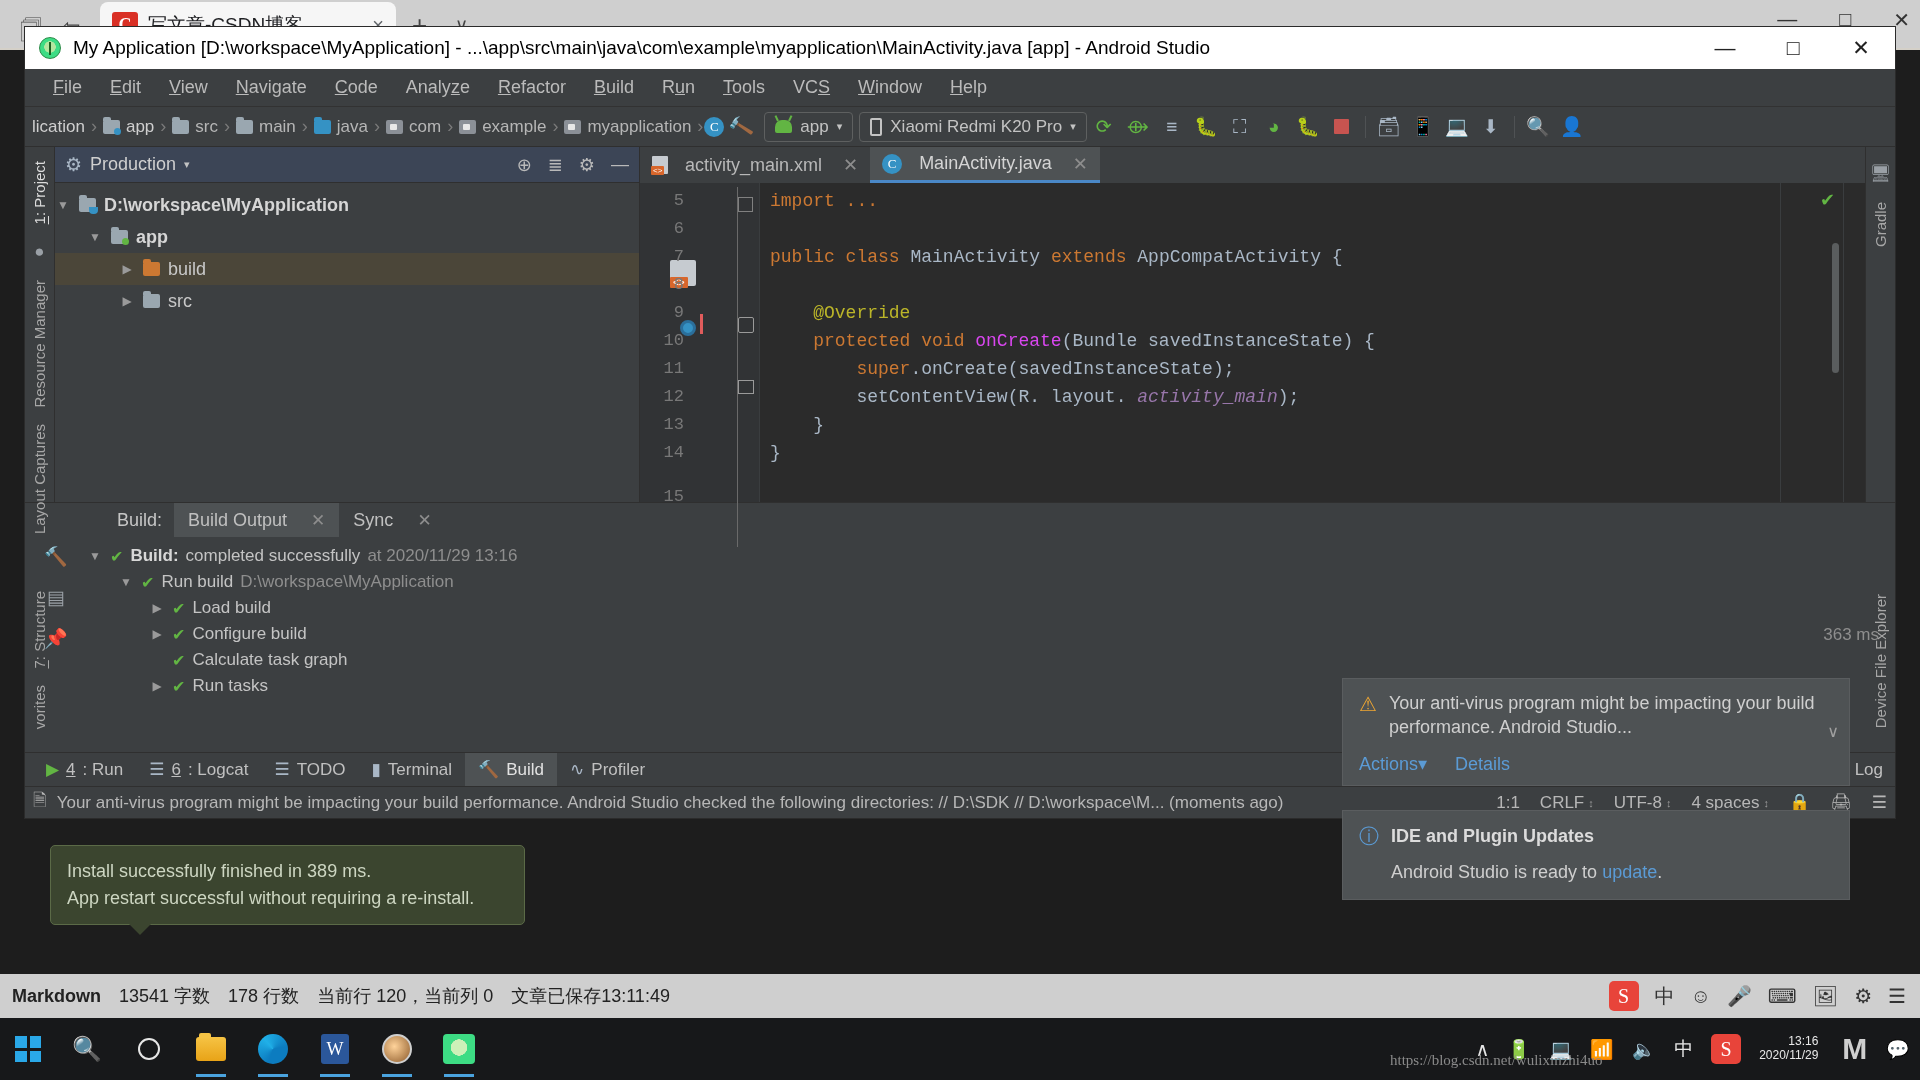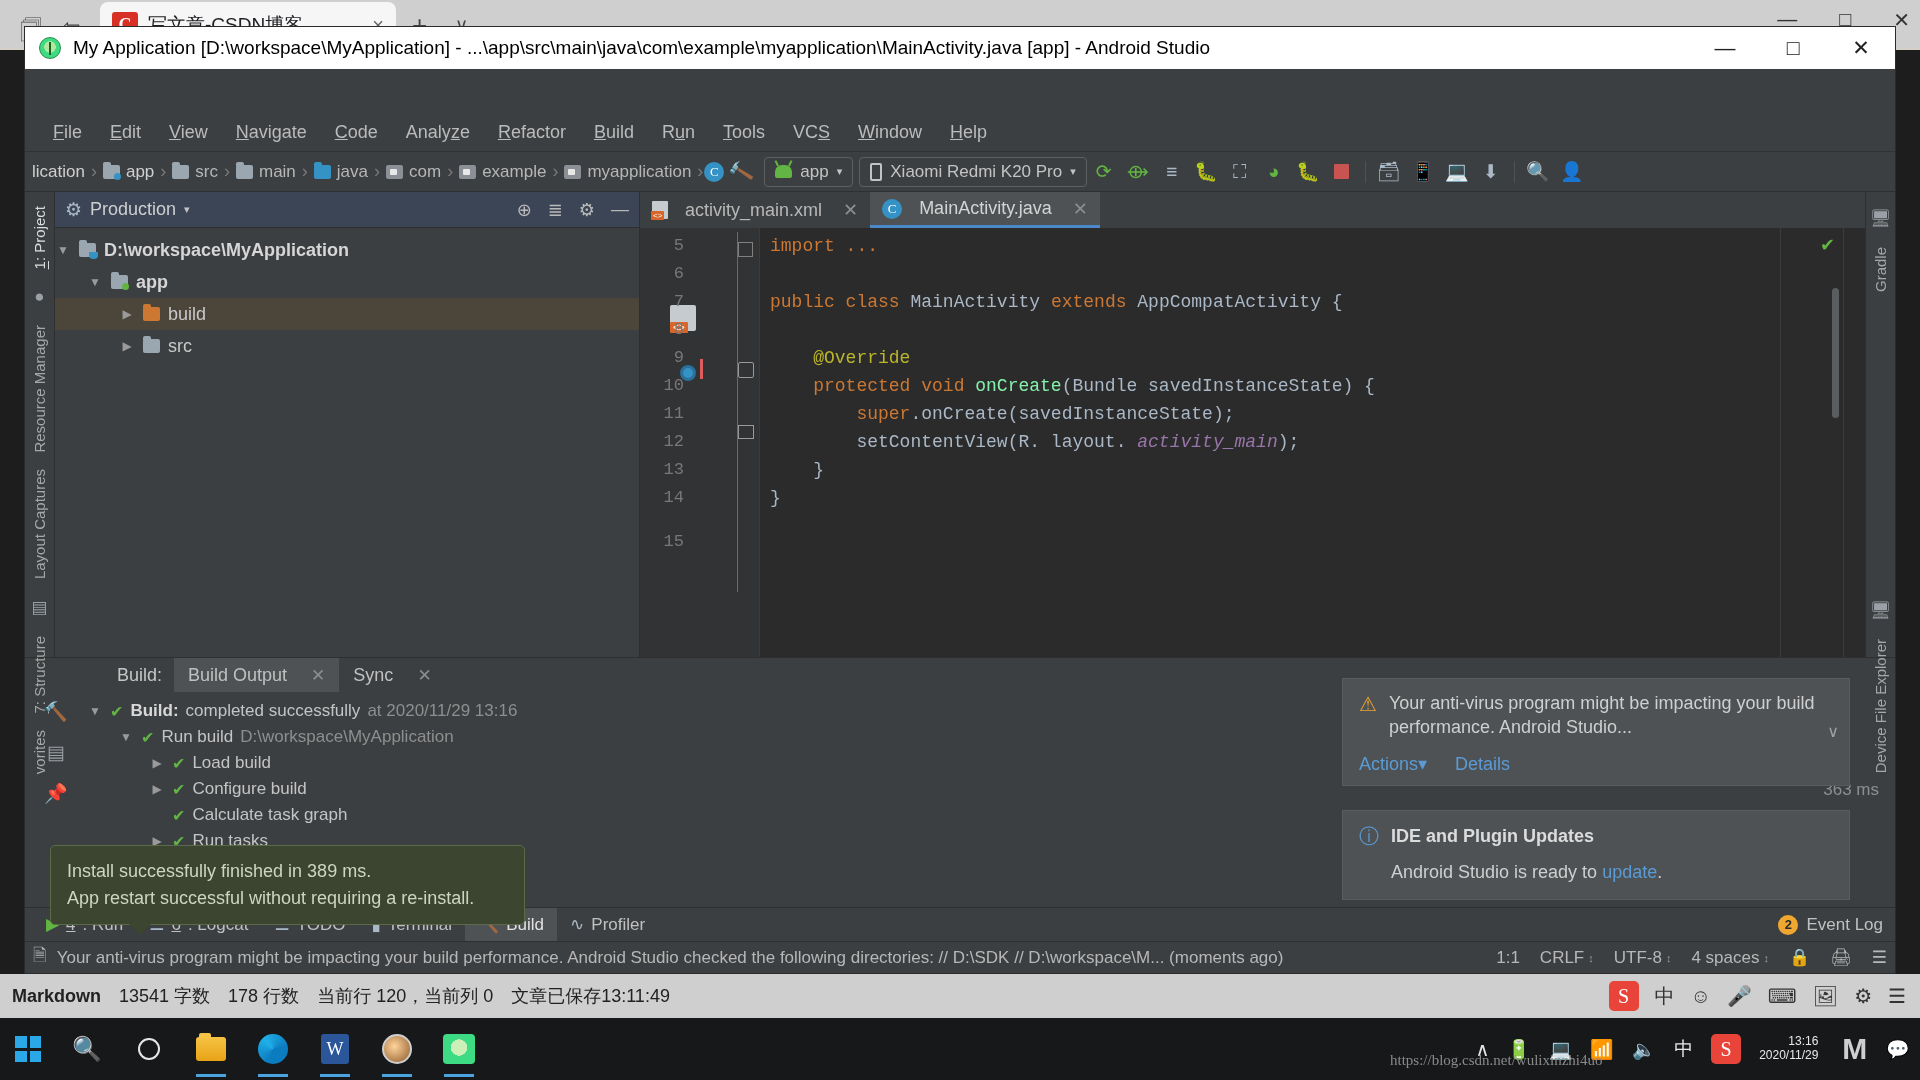--- a/index.html
+++ b/index.html
@@ -33,21 +33,21 @@
   .tab-title { font-size: 19px; color: #202124; white-space: nowrap; overflow: hidden; }
   .tab-close { font-size: 20px; color: #5f6368; margin-left: auto; }
   .tab-newbtn { position: absolute; left: 412px; top: 10px; font-size: 26px; color: #444; }
   .tab-listbtn { position: absolute; left: 455px; top: 14px; font-size: 18px; color: #444; }
   .browser-winbtns { position:absolute; right: 10px; top: 8px; display: flex; gap: 42px; color: #333; font-size: 20px; }
   .bb-icon1 { position: absolute; left: 20px; top: 14px; font-size: 22px; color: #444; }
   .bb-icon2 { position: absolute; left: 62px; top: 14px; font-size: 22px; color: #444; }
 
   
   .as-window {
-    position: absolute; left: 24px; top: 26px; width: 1872px; height: 948px;
+    position: absolute; left: 24px; top: 26px; width: 1872px; height: 793px;
     background: #3c3f41; border: 1px solid #2b2b2b;
     display: flex; flex-direction: column;
   }
   .as-titlebar {
     height: 42px; background: #ffffff; display: flex; align-items: center;
     padding: 0 0 0 14px; flex: none;
   }
   .as-logo {
     width: 22px; height: 22px; border-radius: 50%;
     background: radial-gradient(circle at 50% 45%, #b5e6a0 0 38%, #3ddc84 39% 100%);
@@ -63,21 +63,21 @@
   }
   .as-winbtns { margin-left: auto; display: flex; height: 100%; }
   .as-winbtn {
     width: 68px; height: 100%; display: flex; align-items: center; justify-content: center;
     color: #222; font-size: 21px;
   }
 
   
   .as-menubar {
     height: 38px; background: #3c3f41; display: flex; align-items: center;
-    padding-left: 14px; gap: 0; flex: none; border-bottom: 1px solid #323232; margin-top: 45px;
+    padding-left: 14px; gap: 0; flex: none; border-bottom: 1px solid #323232;
   }
   .menu-item {
     padding: 0 14px; height: 100%; display: flex; align-items: center;
     font-size: 18px; color: #bbbbbb; white-space: nowrap;
   }
   .menu-item .mn { text-decoration: underline; }
 
   
   .as-toolbar {
     height: 40px; background: #3c3f41; display: flex; align-items: center;
@@ -180,21 +180,21 @@
 
   .code-wrap { flex: 1; display: flex; min-height: 0; position: relative; }
   .gutter { width: 92px; background: #313335; flex: none; position: relative; }
   .gutter-num { position: absolute; right: 48px; font-size: 17px; color: #787878; font-family: "Liberation Mono", monospace; }
   .fold-col { width: 28px; background: #313335; flex: none; position: relative; border-right: 1px solid #3a3d3f; }
   .code-main { flex: 1; position: relative; background: #2b2b2b; overflow: hidden; }
   .cl { position: absolute; left: 10px; font-size: 18px; font-family: "Liberation Mono", monospace; white-space: pre; }
   .kw { color: #cc7832; }
   .tp { color: #a9b7c6; }
   .ann { color: #bbb529; }
-  .mth { color: #86efac; }
+  .mth { color: #d946ef; }
   .fldname { color: #9876aa; font-style: italic; }
   .right-rail {
     position: absolute; right: 0; top: 0; width: 22px; height: 100%;
     background: #2b2b2b; border-left: 1px solid #3a3d3f;
   }
   .right-margin-line { position: absolute; top: 0; width: 1px; height: 100%; background: #3a3d3f; }
   .scroll-thumb { position: absolute; right: 3px; width: 7px; background: #5a5d5e; border-radius: 4px; }
   .check-ok { position: absolute; right: 30px; top: 6px; color: #62b543; font-size: 18px; }
 
   

